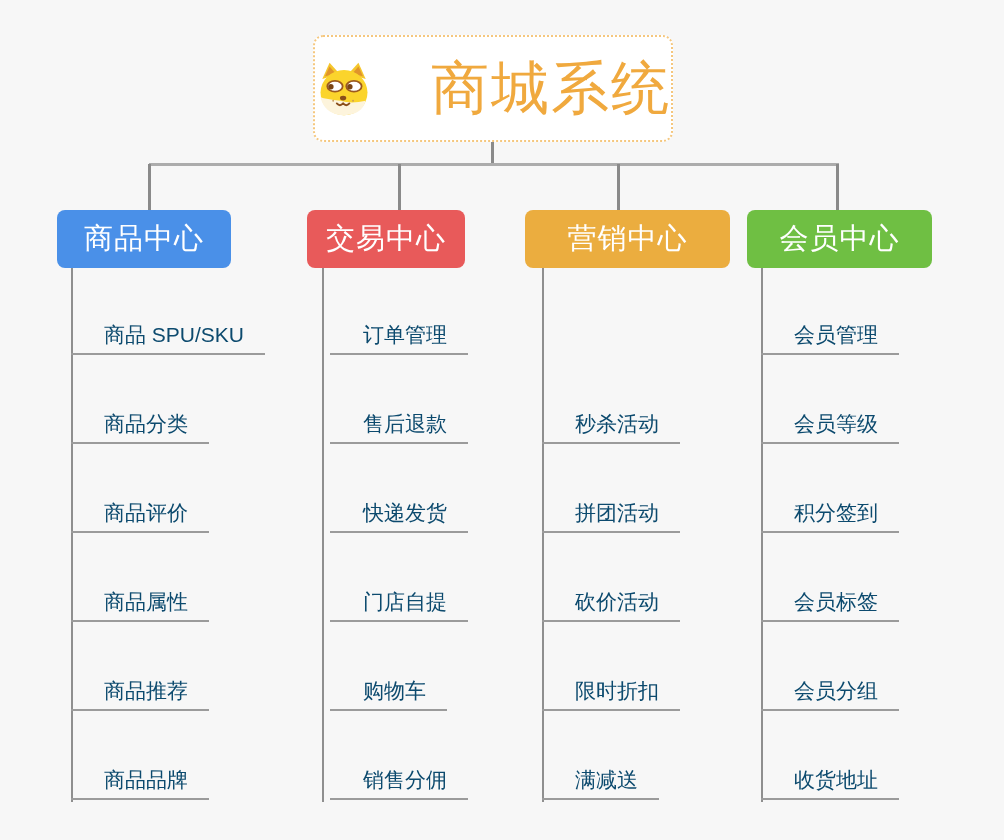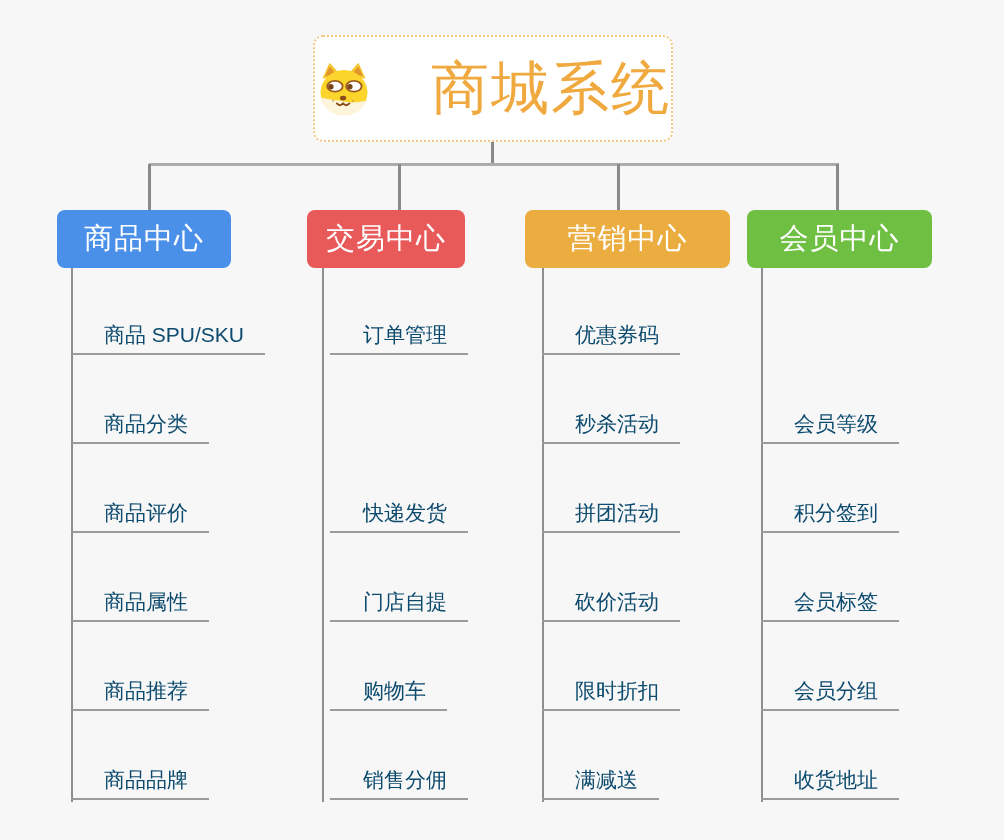--- a/index.html
+++ b/index.html
@@ -111,31 +111,32 @@
   <div class="branch branch-4" style="background: rgb(111, 191, 67);">会员中心</div>
 
   <div class="leaf col-1 row-1">商品 SPU/SKU</div>
   <div class="leaf col-1 row-2">商品分类</div>
   <div class="leaf col-1 row-3">商品评价</div>
   <div class="leaf col-1 row-4">商品属性</div>
   <div class="leaf col-1 row-5">商品推荐</div>
   <div class="leaf col-1 row-6">商品品牌</div>
 
   <div class="leaf col-2 row-1">订单管理</div>
+  <div class="leaf col-2 row-2">售后退款</div>
   <div class="leaf col-2 row-3">快递发货</div>
   <div class="leaf col-2 row-4">门店自提</div>
   <div class="leaf col-2 row-5">购物车</div>
   <div class="leaf col-2 row-6">销售分佣</div>
 
-  <div class="leaf col-3 row-1">优惠券码</div>
   <div class="leaf col-3 row-2">秒杀活动</div>
   <div class="leaf col-3 row-3">拼团活动</div>
   <div class="leaf col-3 row-4">砍价活动</div>
   <div class="leaf col-3 row-5">限时折扣</div>
   <div class="leaf col-3 row-6">满减送</div>
 
+  <div class="leaf col-4 row-1">会员管理</div>
   <div class="leaf col-4 row-2">会员等级</div>
   <div class="leaf col-4 row-3">积分签到</div>
   <div class="leaf col-4 row-4">会员标签</div>
   <div class="leaf col-4 row-5">会员分组</div>
   <div class="leaf col-4 row-6">收货地址</div>
 
 </div>
 
 </body></html>

